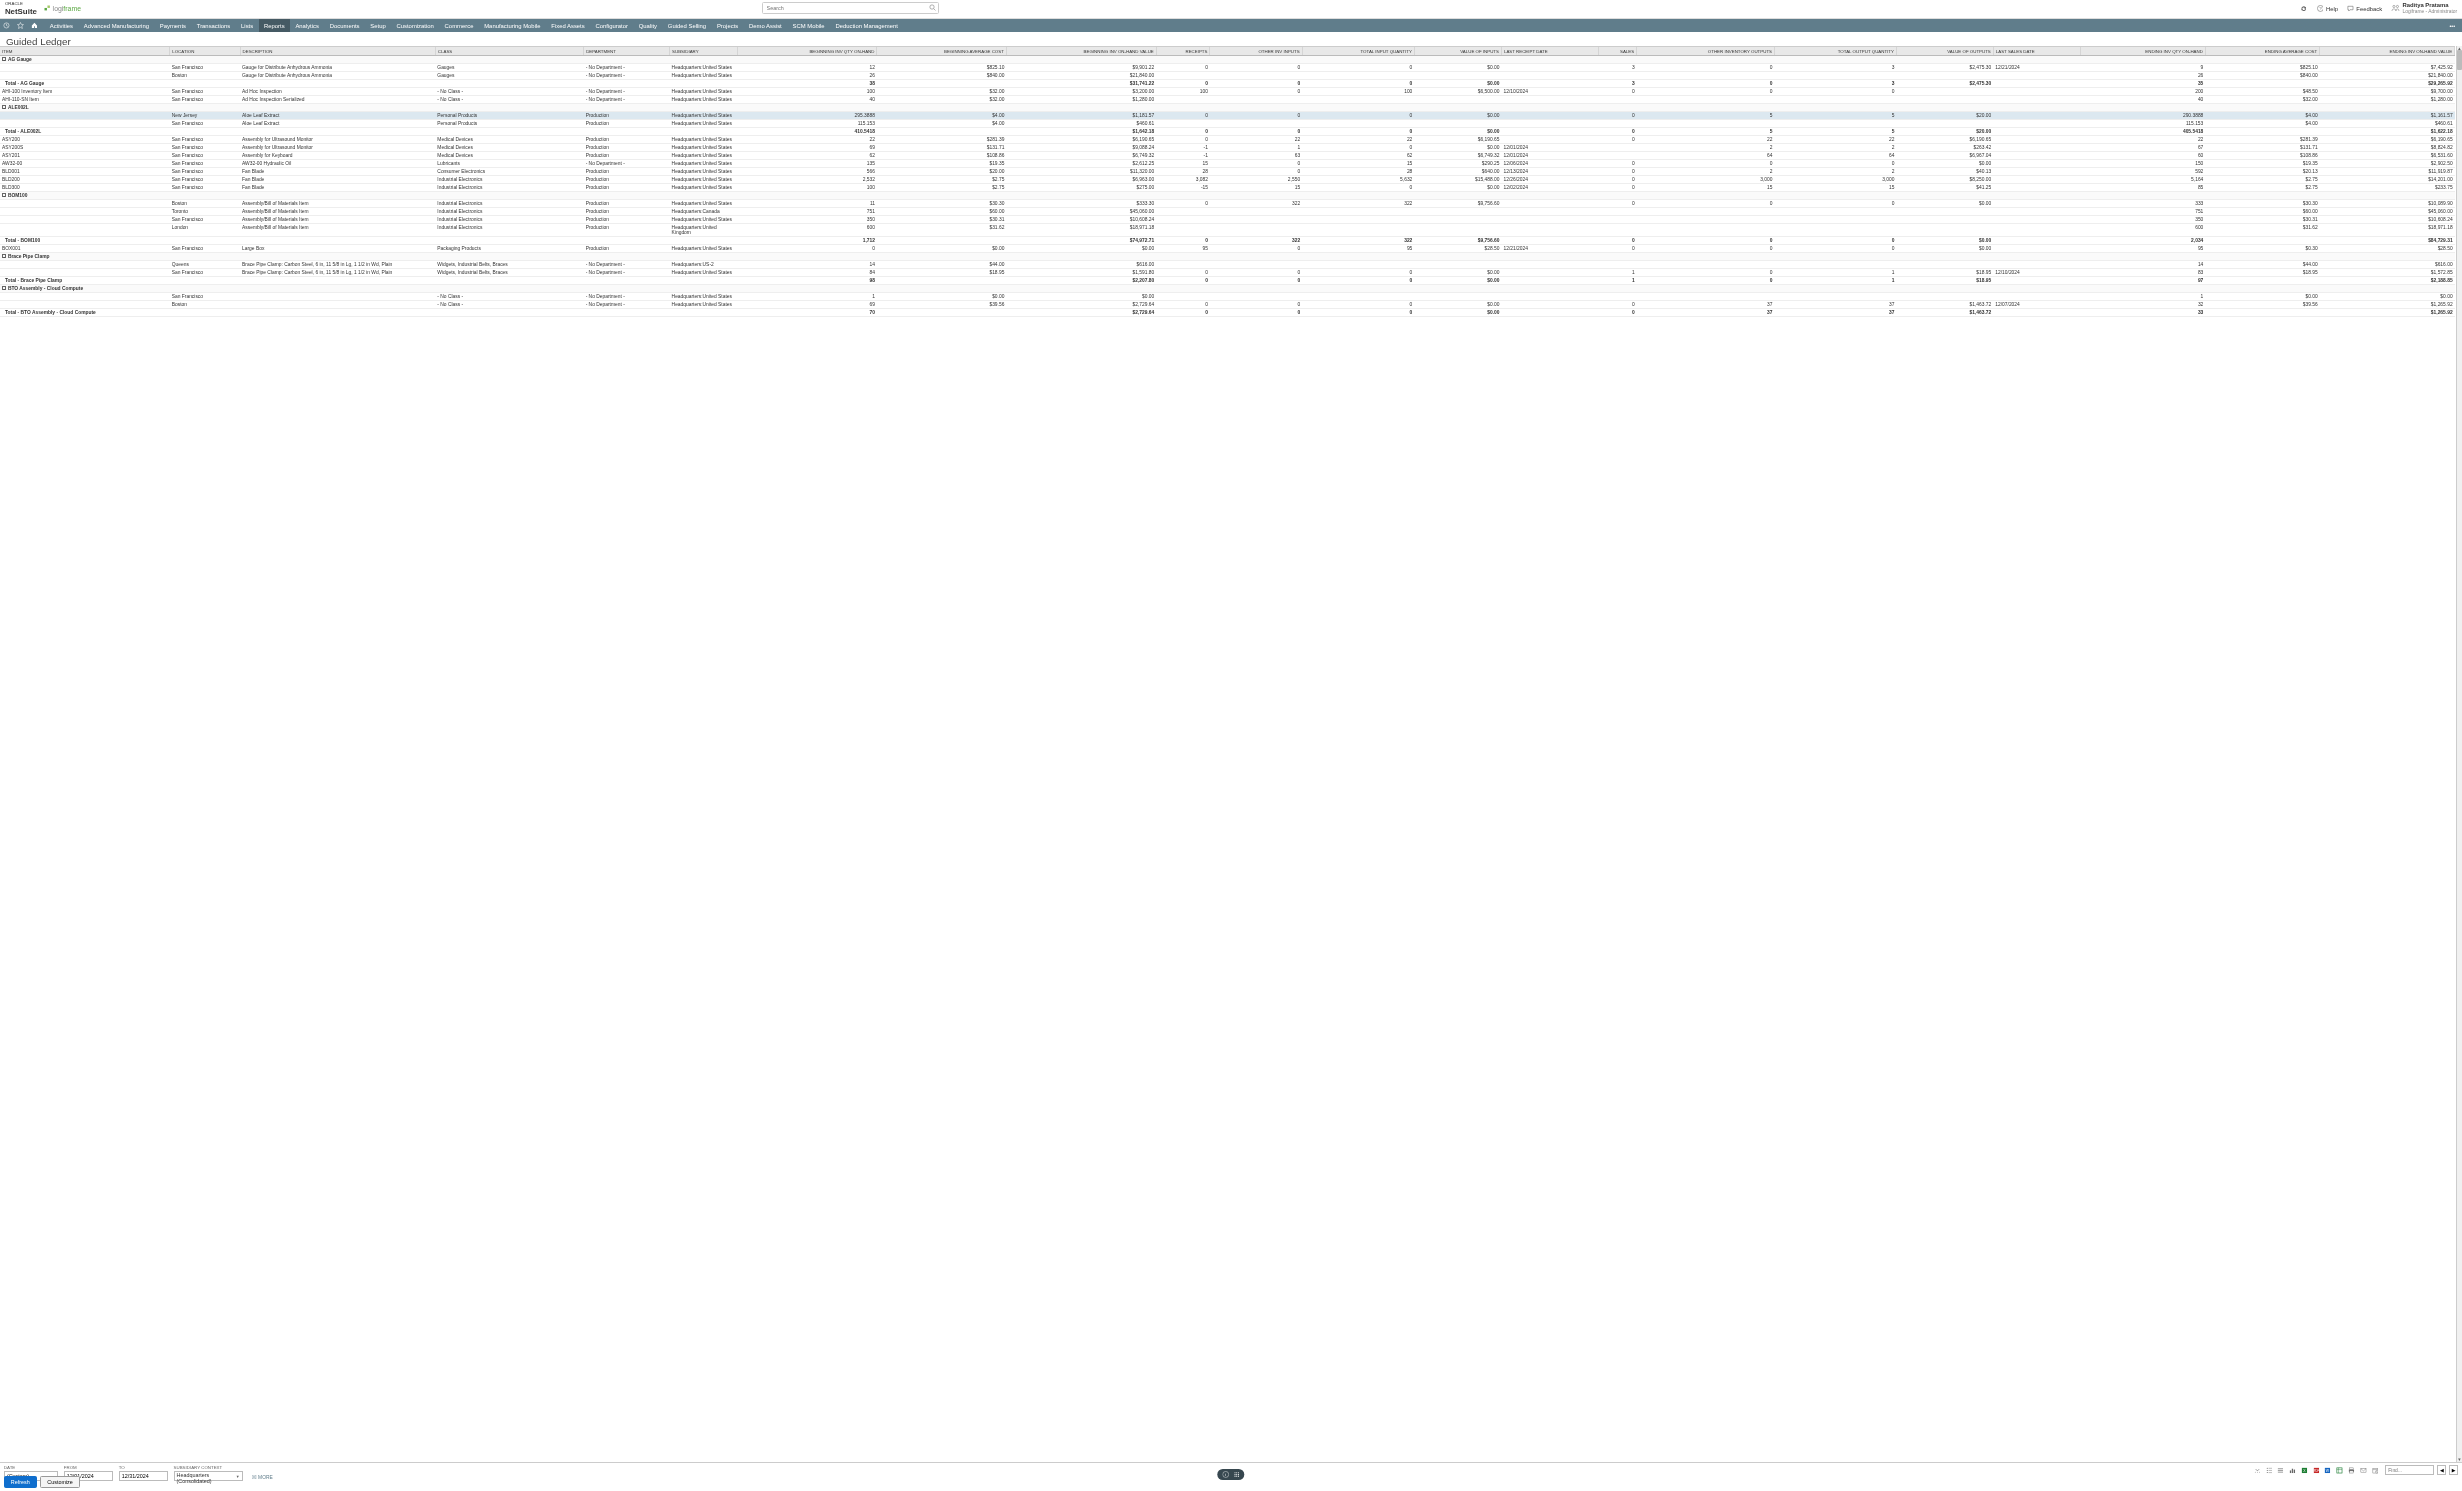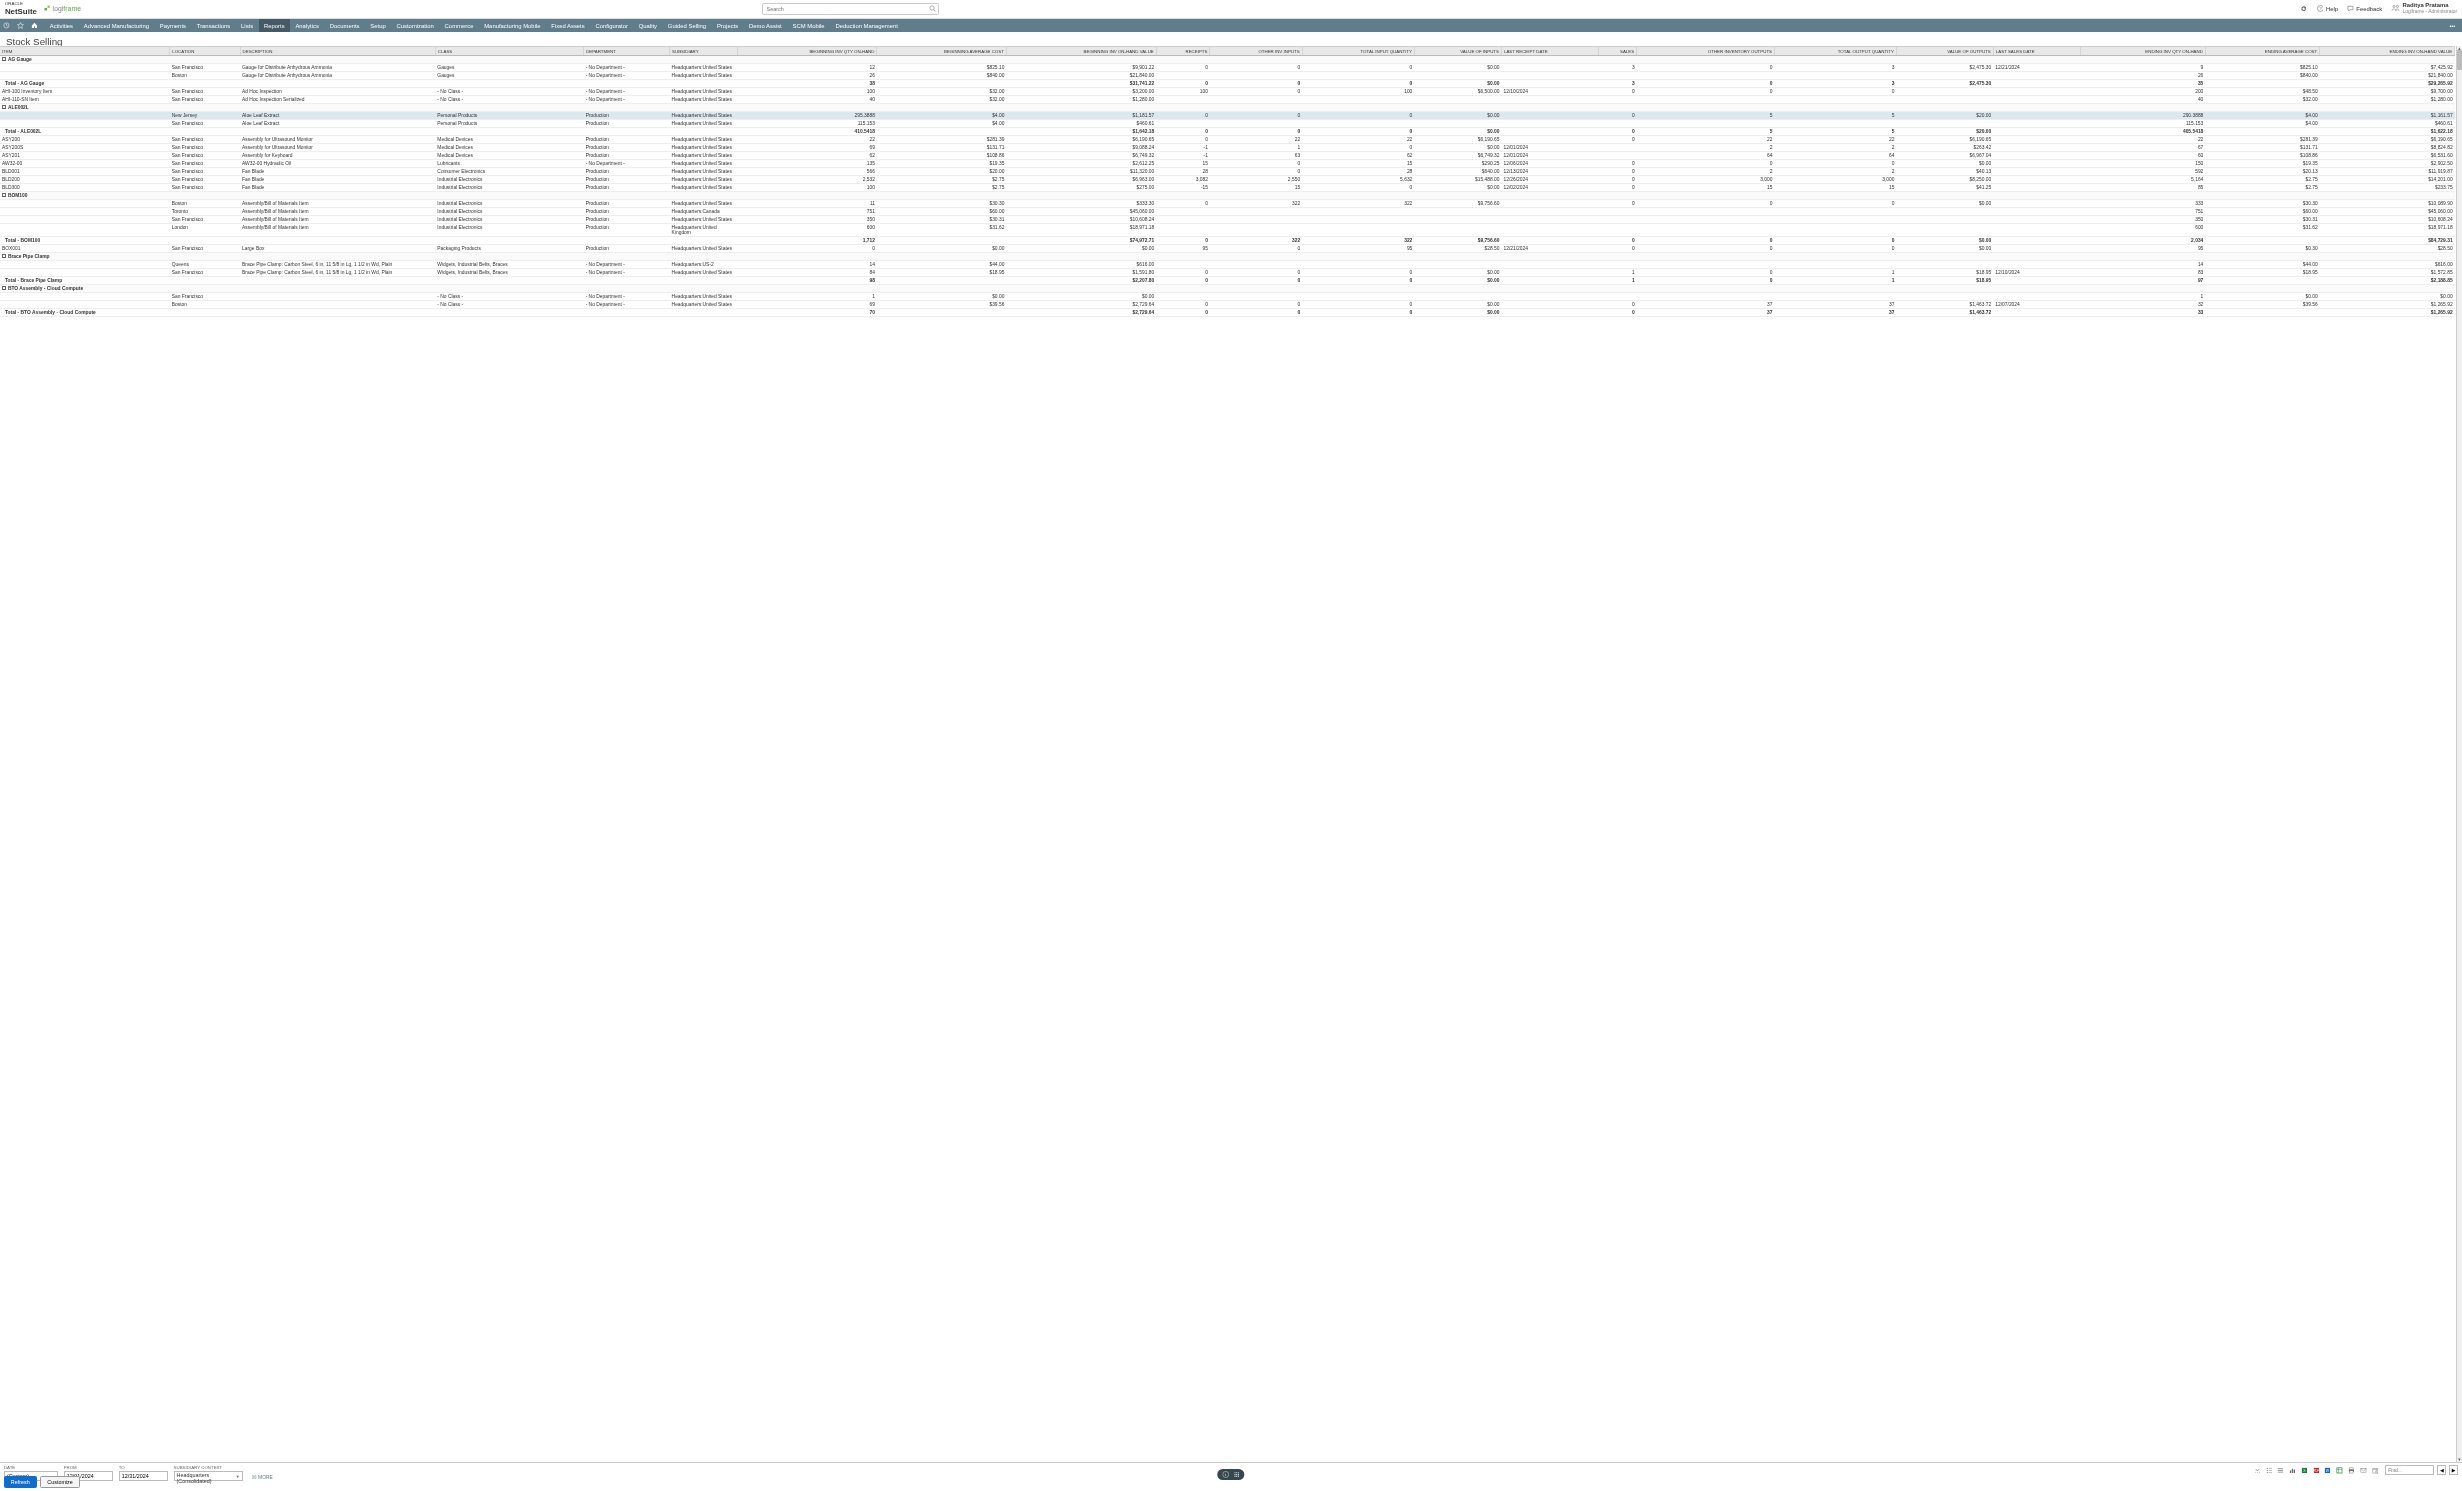--- a/index.html
+++ b/index.html
@@ -1,17 +1,17 @@
 <!DOCTYPE html>
 <html style="font-size:7.9px"><head>
 <meta charset="utf-8">
 <style>
 *{box-sizing:border-box;margin:0;padding:0;font-family:Arial,Helvetica,sans-serif}
 body{font-size:5.4px;color:#333;background:#fff;overflow:hidden}
-.topbar{display:flex;align-items:center;padding:2px 4.9px;border-bottom:0.5px solid #ddd;height:18.7px}
+.topbar{display:flex;padding:2px 4.9px;border-bottom:0.5px solid #ddd;height:18.7px}
 .logo-block{display:flex;align-items:center;gap:6.9px}
 .oracle-logo{font-size:4.4px;color:#333;line-height:1}
 .ns-logo{font-weight:bold;font-size:7.9px;color:#333}
 .partner-logo{font-size:6.9px;color:#888;font-weight:300}
 .partner-logo .accent{color:#5ba843}
 .search-wrap{flex:0 0 177px;margin:0 auto;position:relative}
 .search-wrap input{width:100%;height:11.8px;border:0.5px solid #ccc;border-radius:1.5px;padding:0 11.8px 0 3.9px;font-size:5.4px}
 .search-wrap .sicon{position:absolute;right:3px;top:2px;color:#888}
 .top-right{display:flex;align-items:center;gap:8.9px;margin-left:auto}
 .top-link{display:flex;align-items:center;gap:2.5px;color:#333;font-size:5.9px;cursor:pointer}
@@ -155,21 +155,21 @@
       <div class="nav-item">Quality</div>
       <div class="nav-item">Guided Selling</div>
       <div class="nav-item">Projects</div>
       <div class="nav-item">Demo Assist</div>
       <div class="nav-item">SCM Mobile</div>
       <div class="nav-item">Deduction Management</div>
     </div>
   <div class="nav-more">•••</div>
 </div>
 
-<h1 class="page-title">Stock Selling</h1>
+<h1 class="page-title">Guided Ledger</h1>
 
 <div class="tbl-wrap">
   <table>
     <thead>
         <tr id="thead-row">
           <th>ITEM</th>
           <th>LOCATION</th>
           <th>DESCRIPTION</th>
           <th>CLASS</th>
           <th>DEPARTMENT</th>

